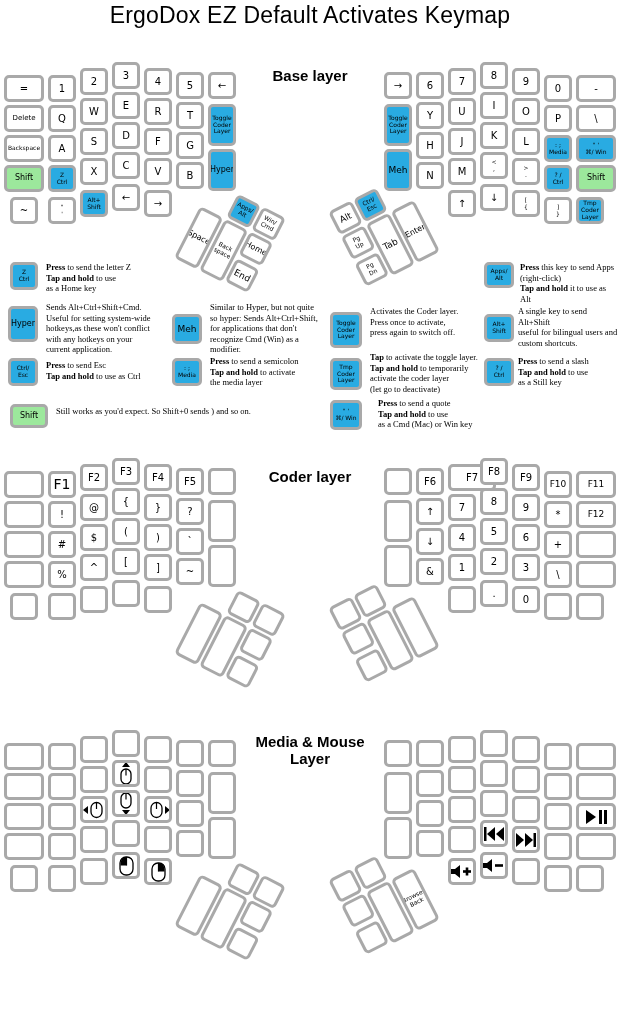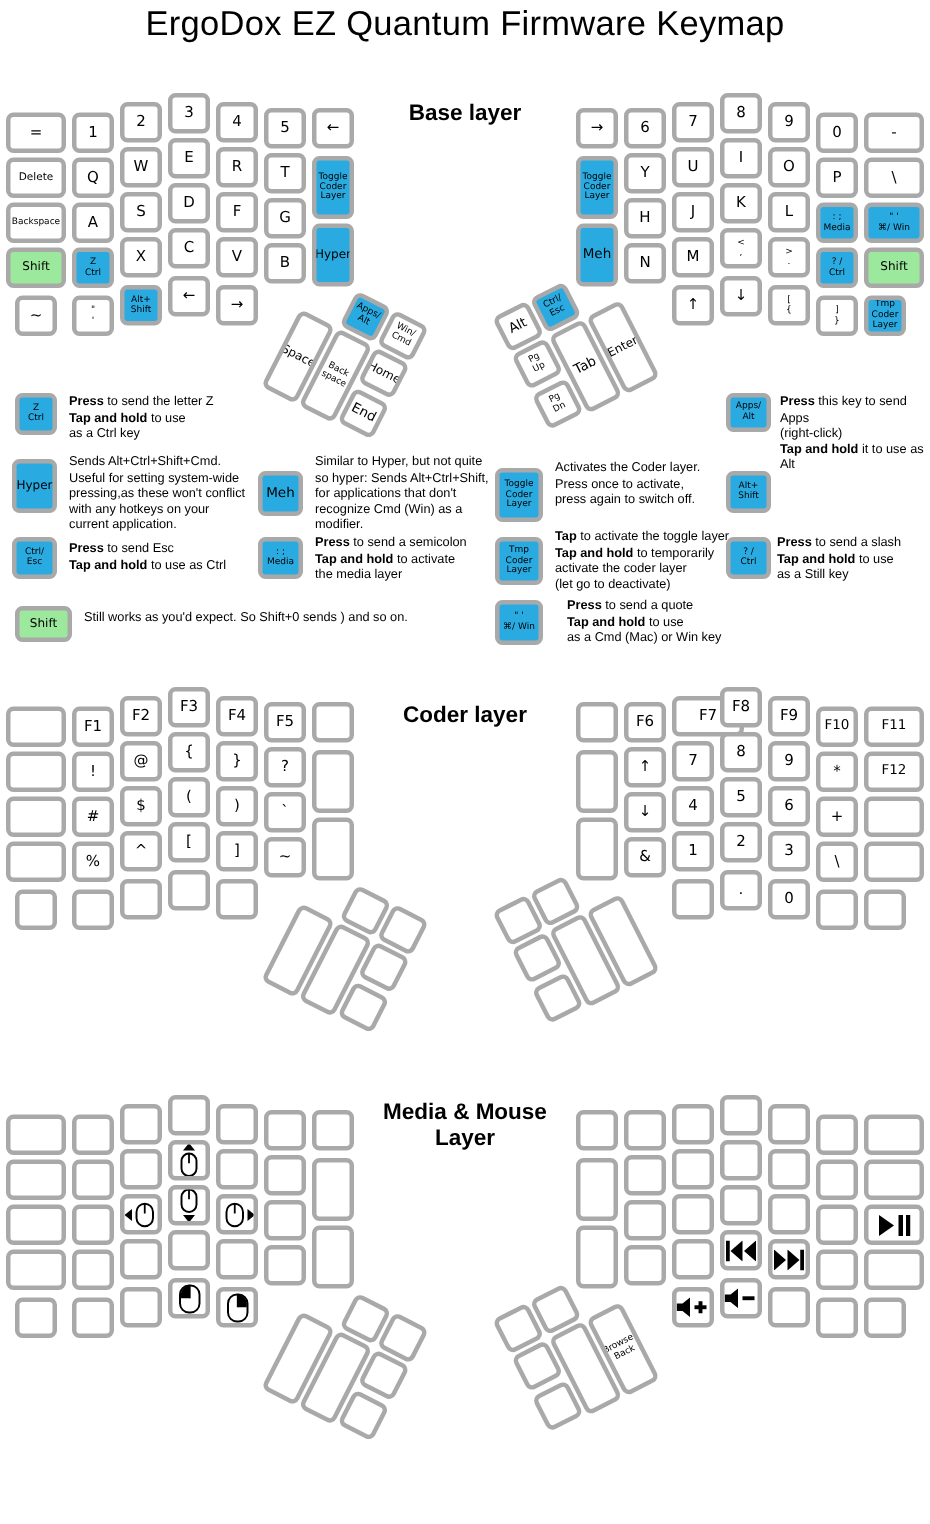--- a/index.html
+++ b/index.html
@@ -9,29 +9,29 @@
   .subtitle{position:absolute;top:34px;left:0;width:100%;text-align:center;font-size:13.5px}
   .layer-heading{position:absolute;left:0;width:620px;text-align:center;font-size:15px;font-weight:700;white-space:pre-line;line-height:17px}
   .h-base{top:67px}.h-coder{top:468px}.h-media{top:733px}
   #keys,#legend{position:absolute;inset:0}
   .key{position:absolute;background:#fff;border:3px solid var(--kborder,#a9a9a9);border-radius:5px;display:flex;align-items:center;justify-content:center;text-align:center;font-family:"DejaVu Sans",sans-serif;overflow:hidden;color:#000}
   .key.kb{background:var(--kblue,#29abe2)}
   .key.kg{background:var(--kgreen,#9ce89c)}
   .key .lbl{white-space:pre-line;line-height:1.12}
   .key .ico{display:flex;align-items:center;justify-content:center}
   .thumb{position:absolute;transform-origin:0 0;width:0;height:0}
-  .legend-text{position:absolute;font-size:8.5px;line-height:10.5px;white-space:pre-line;font-family:Liberation Sans, sans-serif}
+  .legend-text{position:absolute;font-size:8.5px;line-height:10.5px;white-space:pre-line;font-family:Liberation Serif, serif}
   .legend-text b{font-weight:700}
   .footer{position:absolute;left:5px;top:979px;font-size:12.5px;line-height:16px}
 </style>
 </head>
 <body>
 
 <div id="page" style="--kblue: #29abe2; --kgreen: #9ce89c; --kborder: #a9a9a9;">
-  <div class="title">ErgoDox EZ Quantum Firmware Keymap</div>
+  <div class="title">ErgoDox EZ Default Activates Keymap</div>
   <div class="layer-heading h-base">Base layer</div>
   <div class="layer-heading h-coder">Coder layer</div>
   <div class="layer-heading h-media">Media &amp; Mouse
 Layer</div>
   <div id="keys">
       <div class="key" style="left: 4px; top: 75px; width: 40px; height: 27px;">
         <span class="lbl" style="font-size: 10px;">=</span>
       </div>
       <div class="key" style="left: 48px; top: 75px; width: 28px; height: 27px;">
         <span class="lbl" style="font-size: 10px;">1</span>
@@ -279,21 +279,21 @@
         </div>
         <div class="key" style="left: 28px; top: 28px; width: 26px; height: 58px;">
           <span class="lbl" style="font-size: 9px;">Tab</span>
         </div>
         <div class="key" style="left: 56px; top: 28px; width: 26px; height: 58px;">
           <span class="lbl" style="font-size: 8px;">Enter</span>
         </div>
       </div>
       <div class="key" style="left: 4px; top: 471px; width: 40px; height: 27px;"></div>
       <div class="key" style="left: 48px; top: 471px; width: 28px; height: 27px;">
-        <span class="lbl" style="font-size: 10px;">F1</span>
+        <span class="lbl" style="font-size: 14px;">F1</span>
       </div>
       <div class="key" style="left: 80px; top: 464px; width: 28px; height: 27px;">
         <span class="lbl" style="font-size: 10px;">F2</span>
       </div>
       <div class="key" style="left: 112px; top: 458px; width: 28px; height: 27px;">
         <span class="lbl" style="font-size: 10px;">F3</span>
       </div>
       <div class="key" style="left: 144px; top: 464px; width: 28px; height: 27px;">
         <span class="lbl" style="font-size: 10px;">F4</span>
       </div>
@@ -623,34 +623,34 @@
         </div>
       </div>
     </div>
   <div id="legend">
       <div class="key kb" style="left: 10px; top: 262px; width: 28px; height: 28px;">
         <span class="lbl" style="font-size: 6px;">Z
 Ctrl</span>
       </div>
       <div class="legend-text" style="left: 46px; top: 262px; width: 150px;"><b>Press</b><span> to send the letter Z
 </span><b>Tap and hold</b><span> to use
-as a Ctrl key</span></div>
+as a Home key</span></div>
       <div class="key kb" style="left: 484px; top: 262px; width: 30px; height: 26px;">
         <span class="lbl" style="font-size: 6px;">Apps/
 Alt</span>
       </div>
       <div class="legend-text" style="left: 520px; top: 262px; width: 98px;"><b>Press</b><span> this key to send Apps
 (right-click)
 </span><b>Tap and hold</b><span> it to use as Alt</span></div>
       <div class="key kb" style="left: 8px; top: 306px; width: 30px; height: 36px;">
         <span class="lbl" style="font-size: 8px;">Hyper</span>
       </div>
       <div class="legend-text" style="left: 46px; top: 302px; width: 152px;"><span>Sends Alt+Ctrl+Shift+Cmd.
 Useful for setting system-wide
-pressing,as these won't conflict
+hotkeys,as these won't conflict
 with any hotkeys on your
 current application.</span></div>
       <div class="key kb" style="left: 172px; top: 314px; width: 30px; height: 30px;">
         <span class="lbl" style="font-size: 9px;">Meh</span>
       </div>
       <div class="legend-text" style="left: 210px; top: 302px; width: 134px;"><span>Similar to Hyper, but not quite
 so hyper: Sends Alt+Ctrl+Shift,
 for applications that don't
 recognize Cmd (Win) as a
 modifier.</span></div>
@@ -659,20 +659,23 @@
 Coder
 Layer</span>
       </div>
       <div class="legend-text" style="left: 370px; top: 306px; width: 114px;"><span>Activates the Coder layer.
 Press once to activate,
 press again to switch off.</span></div>
       <div class="key kb" style="left: 484px; top: 314px; width: 30px; height: 28px;">
         <span class="lbl" style="font-size: 6px;">Alt+
 Shift</span>
       </div>
+      <div class="legend-text" style="left: 518px; top: 306px; width: 100px;"><span>A single key to send Alt+Shift
+useful for bilingual users and
+custom shortcuts.</span></div>
       <div class="key kb" style="left: 8px; top: 358px; width: 30px; height: 28px;">
         <span class="lbl" style="font-size: 6px;">Ctrl/
 Esc</span>
       </div>
       <div class="legend-text" style="left: 46px; top: 360px; width: 150px;"><b>Press</b><span> to send Esc
 </span><b>Tap and hold</b><span> to use as Ctrl</span></div>
       <div class="key kb" style="left: 172px; top: 358px; width: 30px; height: 28px;">
         <span class="lbl" style="font-size: 6px;">: ;
 Media</span>
       </div>

